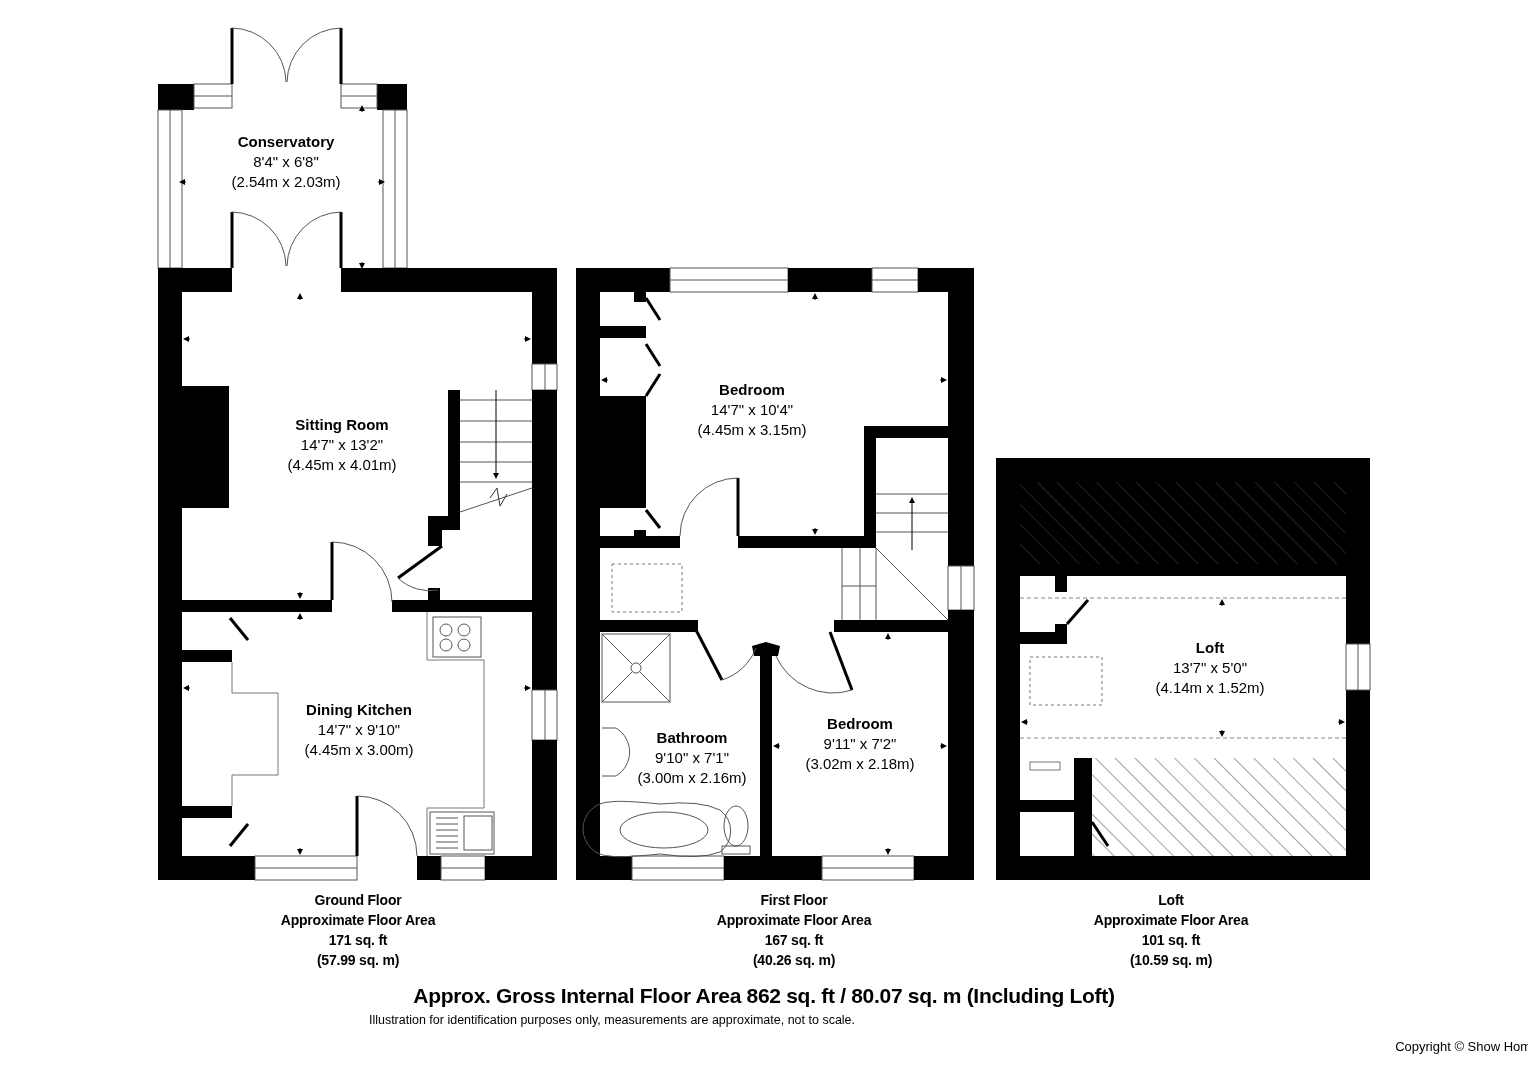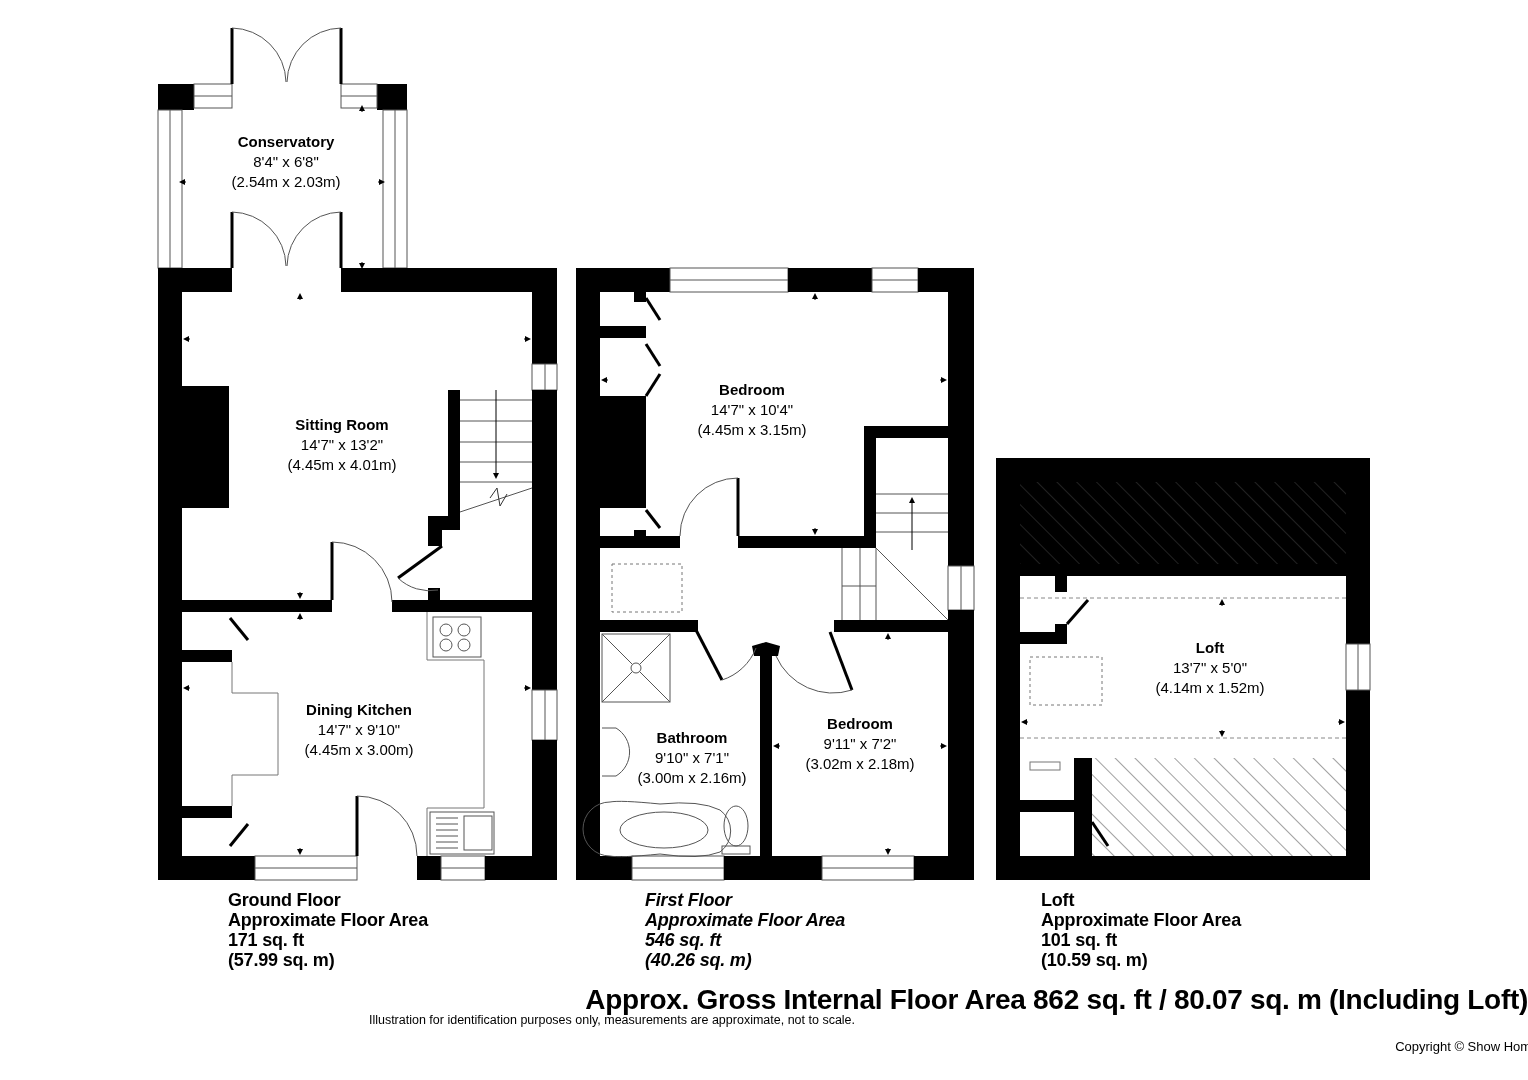--- a/index.html
+++ b/index.html
@@ -1,22 +1,22 @@
 <!DOCTYPE html>
 <html><head>
 <meta charset="utf-8">
 <style>
   html, body { margin: 0; padding: 0; background: #ffffff; }
   body { width: 1528px; height: 1080px; position: relative; overflow: hidden; font-family: "Liberation Sans", sans-serif; color: #000; }
   #plan { position: absolute; left: 0; top: 0; width: 1528px; height: 1080px; }
   .room-name { font-family: "Liberation Sans", sans-serif; font-weight: bold; font-size: 15px; text-anchor: middle; fill: #000; }
   .room-dim { font-family: "Liberation Sans", sans-serif; font-size: 15px; text-anchor: middle; fill: #000; }
-  .floor-label { position: absolute; width: 260px; text-align: left; font-family: "Liberation Sans", sans-serif; font-weight: bold; font-size: 18px; line-height: 20px; letter-spacing: -0.2px; }
+  .floor-label { position: absolute; width: 260px; text-align: center; font-family: "Liberation Sans", sans-serif; font-weight: bold; font-size: 14px; line-height: 20px; letter-spacing: -0.2px; }
   .floor-label div { white-space: nowrap; }
-  .gross { position: absolute; left: 0; width: 1528px; top: 984px; text-align: right; font-weight: bold; font-size: 28px; letter-spacing: -0.3px; }
+  .gross { position: absolute; left: 0; width: 1528px; top: 984px; text-align: center; font-weight: bold; font-size: 21px; letter-spacing: -0.3px; }
   .disclaimer { position: absolute; left: 0; width: 1224px; top: 1013px; text-align: center; font-size: 12.5px; }
   .copyright { position: absolute; left: 0; width: 1528px; top: 1039px; text-align: right; font-size: 13px; padding-left: 14px; }
 </style>
 </head>
 <body>
 
 <svg id="plan" viewBox="0 0 1528 1080" xmlns="http://www.w3.org/2000/svg">
   <defs>
     <pattern id="hatch" patternUnits="userSpaceOnUse" width="14" height="14" patternTransform="rotate(-45)">
       <line x1="0" y1="0" x2="0" y2="14" stroke="#444" stroke-width="1"></line>
@@ -284,24 +284,24 @@
     <line x1="1222" y1="730" x2="1222" y2="734" stroke="#000" marker-end="url(#arr)"></line>
   </g>
 </svg>
 
 <div class="floor-label" style="left:228px; top:890px;">
   <div>Ground Floor</div>
   <div>Approximate Floor Area</div>
   <div>171 sq. ft</div>
   <div>(57.99 sq. m)</div>
 </div>
-<div class="floor-label" style="left:645px; top:890px;font-style:italic;">
+<div class="floor-label" style="left:664px; top:890px;">
   <div>First Floor</div>
   <div>Approximate Floor Area</div>
-  <div>546 sq. ft</div>
+  <div>167 sq. ft</div>
   <div>(40.26 sq. m)</div>
 </div>
 <div class="floor-label" style="left:1041px; top:890px;">
   <div>Loft</div>
   <div>Approximate Floor Area</div>
   <div>101 sq. ft</div>
   <div>(10.59 sq. m)</div>
 </div>
 
 <div class="gross">Approx. Gross Internal Floor Area 862 sq. ft / 80.07 sq. m (Including Loft)</div>

